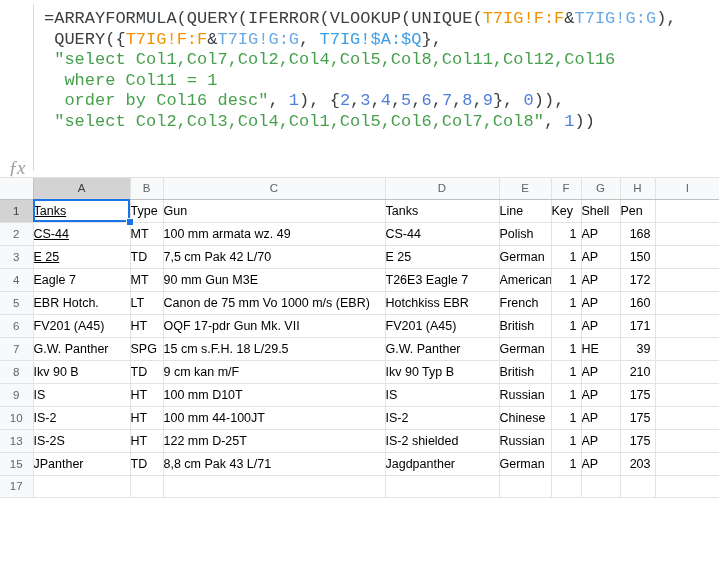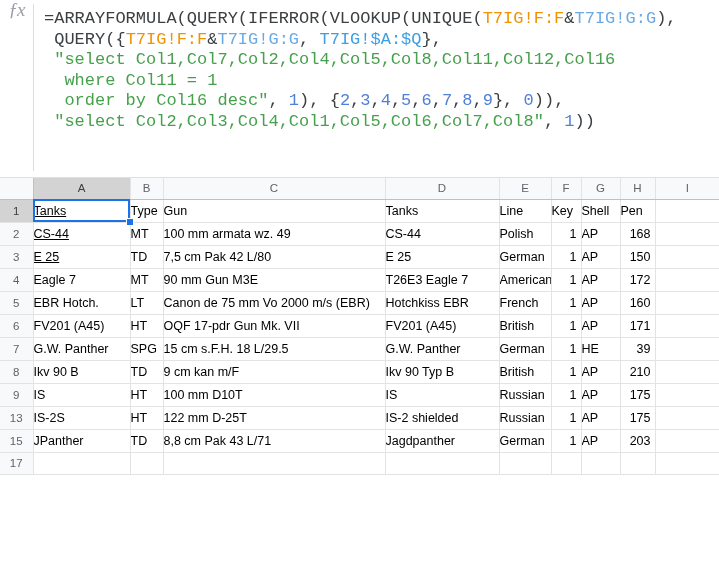--- a/index.html
+++ b/index.html
@@ -26,21 +26,21 @@
     box-sizing: border-box;
     border-bottom: 1px solid #e0e0e0;
     background: #ffffff;
     display: flex;
     align-items: stretch;
   }
   #fx-cell {
     width: 33px;
     flex: 0 0 33px;
     display: flex;
-    align-items: flex-start;
+    align-items: flex-end;
     justify-content: center;
     color: #9aa0a6;
   }
   #fx-icon {
     font-family: "Liberation Serif", serif;
     font-style: italic;
     font-size: 19px;
     color: #9aa0a6;
     line-height: 1;
     letter-spacing: -1px;
@@ -235,21 +235,21 @@
             <td class="cell">Polish</td>
             <td class="cell num">1</td>
             <td class="cell">AP</td>
             <td class="cell num">168</td>
             <td class="cell tail"></td>
           </tr>
           <tr>
             <td class="rowhead">3</td>
             <td class="cell"><a class="celllink" href="#">E 25</a></td>
             <td class="cell">TD</td>
-            <td class="cell">7,5 cm Pak 42 L/80</td>
+            <td class="cell">7,5 cm Pak 42 L/70</td>
             <td class="cell">E 25</td>
             <td class="cell">German</td>
             <td class="cell num">1</td>
             <td class="cell">AP</td>
             <td class="cell num">150</td>
             <td class="cell tail"></td>
           </tr>
           <tr>
             <td class="rowhead">4</td>
             <td class="cell">Eagle 7</td>
@@ -259,21 +259,21 @@
             <td class="cell">American</td>
             <td class="cell num">1</td>
             <td class="cell">AP</td>
             <td class="cell num">172</td>
             <td class="cell tail"></td>
           </tr>
           <tr>
             <td class="rowhead">5</td>
             <td class="cell">EBR Hotch.</td>
             <td class="cell">LT</td>
-            <td class="cell">Canon de 75 mm Vo 2000 m/s (EBR)</td>
+            <td class="cell">Canon de 75 mm Vo 1000 m/s (EBR)</td>
             <td class="cell">Hotchkiss EBR</td>
             <td class="cell">French</td>
             <td class="cell num">1</td>
             <td class="cell">AP</td>
             <td class="cell num">160</td>
             <td class="cell tail"></td>
           </tr>
           <tr>
             <td class="rowhead">6</td>
             <td class="cell">FV201 (A45)</td>
@@ -316,20 +316,32 @@
             <td class="cell">HT</td>
             <td class="cell">100 mm D10T</td>
             <td class="cell">IS</td>
             <td class="cell">Russian</td>
             <td class="cell num">1</td>
             <td class="cell">AP</td>
             <td class="cell num">175</td>
             <td class="cell tail"></td>
           </tr>
           <tr>
+            <td class="rowhead">10</td>
+            <td class="cell">IS-2</td>
+            <td class="cell">HT</td>
+            <td class="cell">100 mm 44-100JT</td>
+            <td class="cell">IS-2</td>
+            <td class="cell">Chinese</td>
+            <td class="cell num">1</td>
+            <td class="cell">AP</td>
+            <td class="cell num">175</td>
+            <td class="cell tail"></td>
+          </tr>
+          <tr>
             <td class="rowhead">13</td>
             <td class="cell">IS-2S</td>
             <td class="cell">HT</td>
             <td class="cell">122 mm D-25T</td>
             <td class="cell">IS-2 shielded</td>
             <td class="cell">Russian</td>
             <td class="cell num">1</td>
             <td class="cell">AP</td>
             <td class="cell num">175</td>
             <td class="cell tail"></td>

